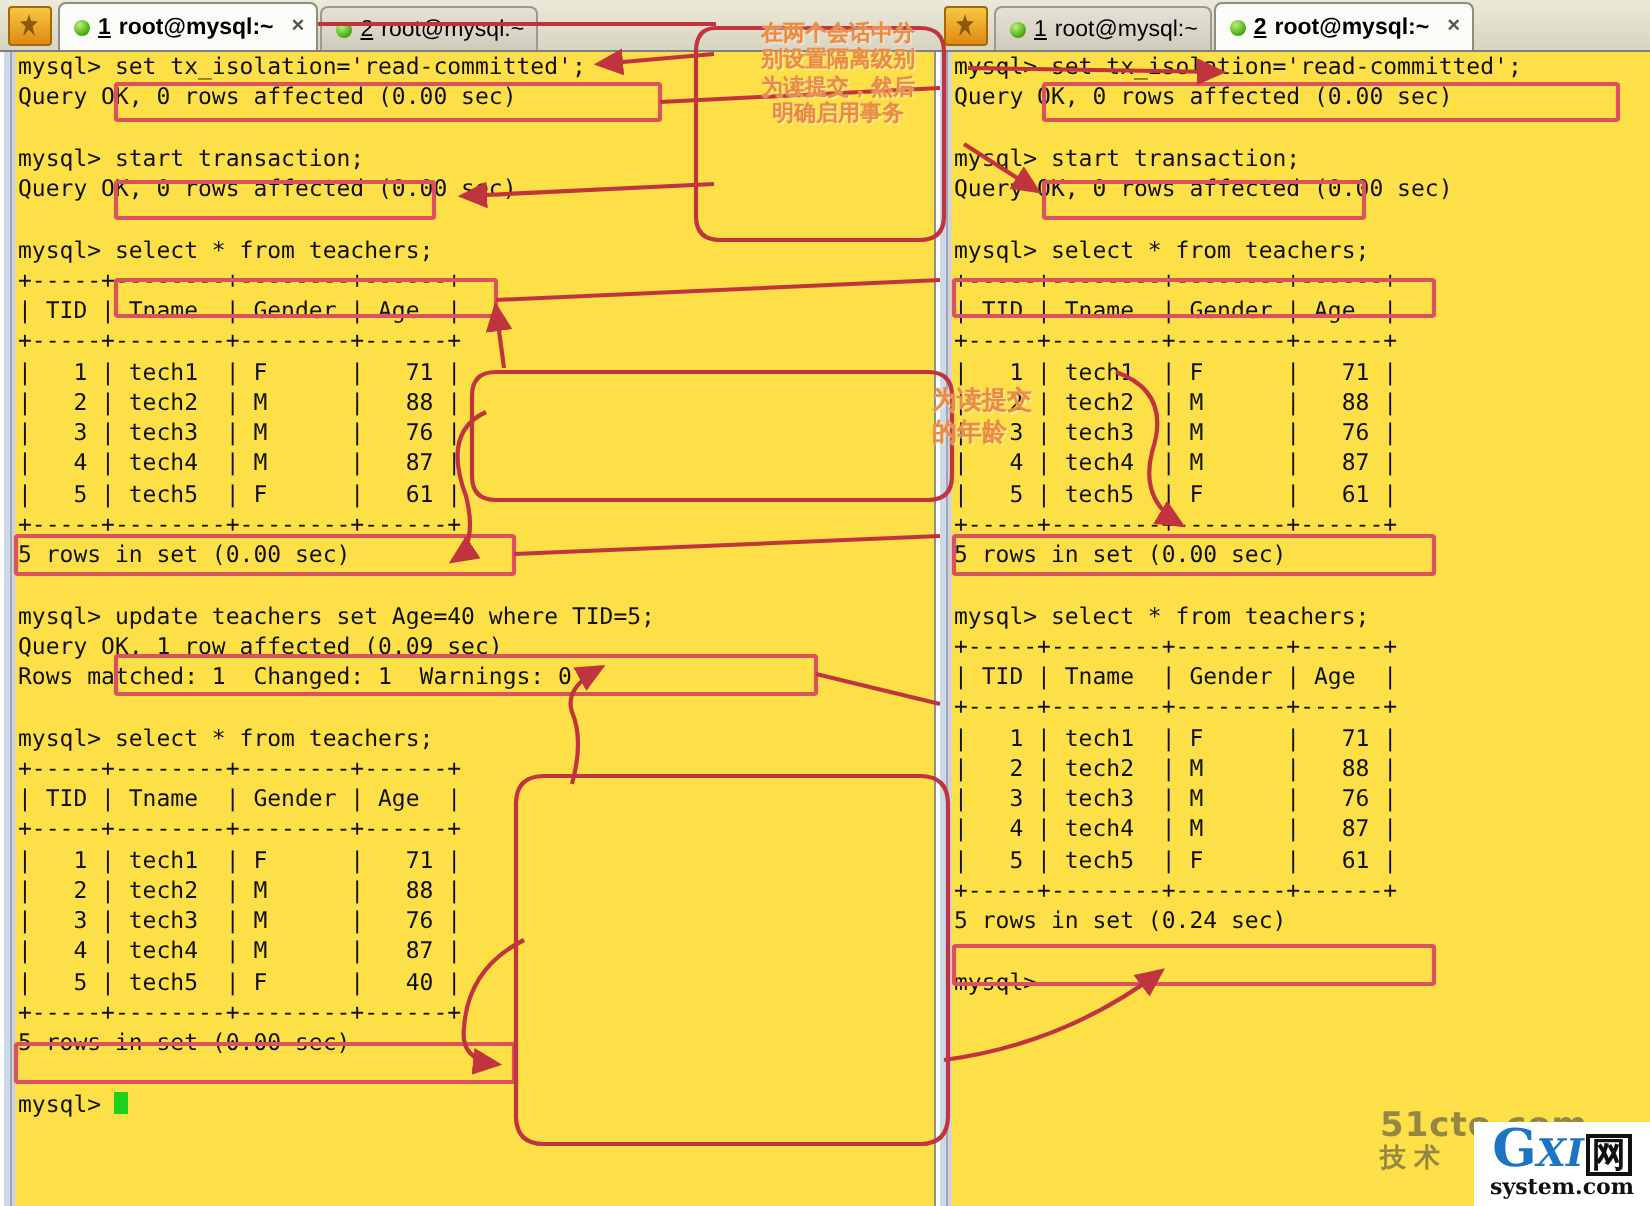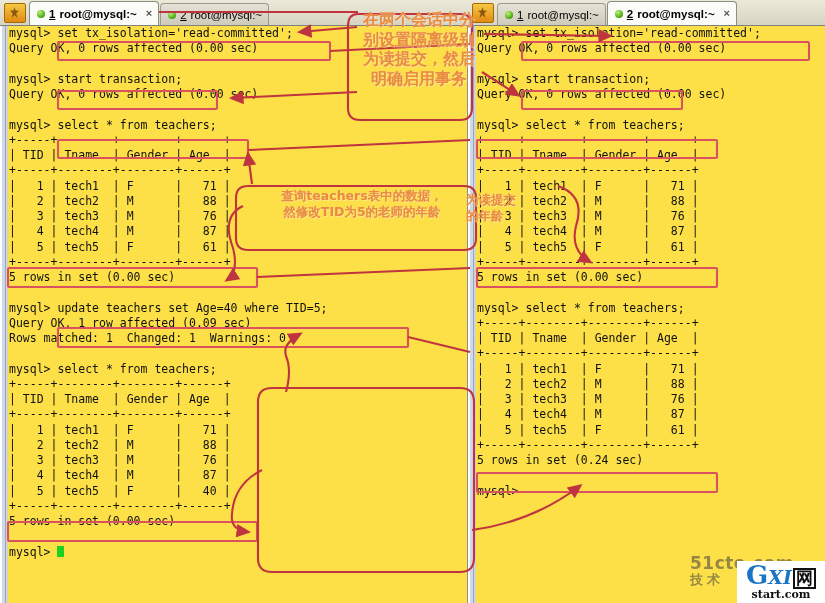--- a/index.html
+++ b/index.html
@@ -92,21 +92,21 @@
 
   .anno-text{
     position:absolute;
     font-family:"DejaVu Sans", sans-serif;
     font-weight:bold;
     color:#e98c3e;
     text-shadow:0 0 1px #f4c79b, 1px 1px 0 rgba(255,255,255,.35);
     line-height:1.22;
     white-space:pre-line;
   }
-  .anno-text.t1{left:363px;top:10px;font-size:16px;width:112px;text-align:center;}
+  .anno-text.t1{left:363px;top:10px;font-size:11px;width:112px;text-align:center;}
   .anno-text.t2{left:246px;top:188px;font-size:12.5px;width:232px;text-align:center;line-height:1.25;}
   .anno-text.t3{left:466px;top:192px;font-size:12.5px;width:100px;line-height:1.25;}
   .anno-text.t4{left:268px;top:392px;font-size:12.5px;width:190px;line-height:1.35;text-align:left;}
 
   .wm51{
     position:absolute;left:690px;top:543px;
     font-family:"DejaVu Sans", sans-serif;
     color:#404040;opacity:.55;
     font-size:17px;font-weight:bold;letter-spacing:.5px;
     line-height:1.05;text-align:left;margin-top:12px;
@@ -235,32 +235,30 @@
       <path d="M257 277 L470 268"></path>
       <path d="M408 337 L470 352"></path>
       <path d="M120 12 L358 12"></path>
     </g>
   </svg>
 
   <div class="anno-text t1">在两个会话中分
 别设置隔离级别
 为读提交，然后
 明确启用事务</div>
-  <div class="anno-text t2">查询teachers表中的数据，
-然修改TID为5的老师的年龄</div>
   <div class="anno-text t3">为读提交
 的年龄</div>
 
   <div class="wm51">
     <div>51cto.com</div>
     <div class="sub">技术</div>
   </div>
 
   <div class="gxi">
     <div class="row1">
       <span class="g">G</span>
       <span class="xi">XI</span>
       <span class="wang">网</span>
     </div>
-    <div class="row2">start.com</div>
+    <div class="row2">system.com</div>
   </div>
 
 </div>
 
 </body></html>

